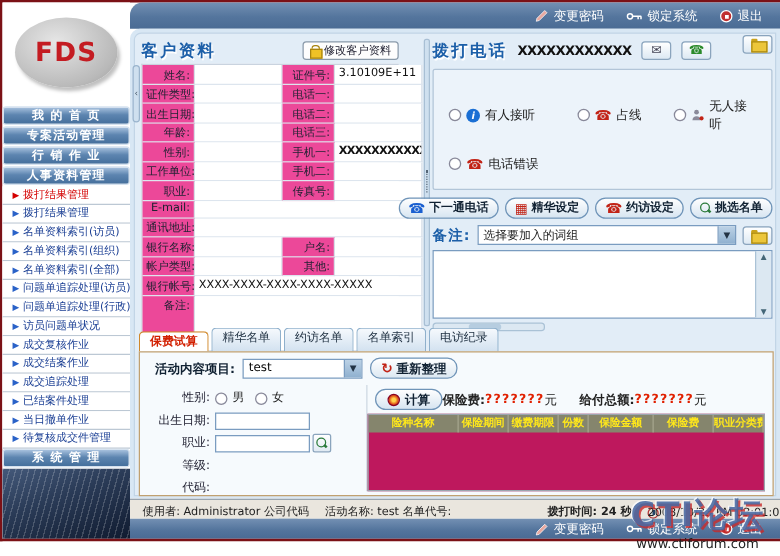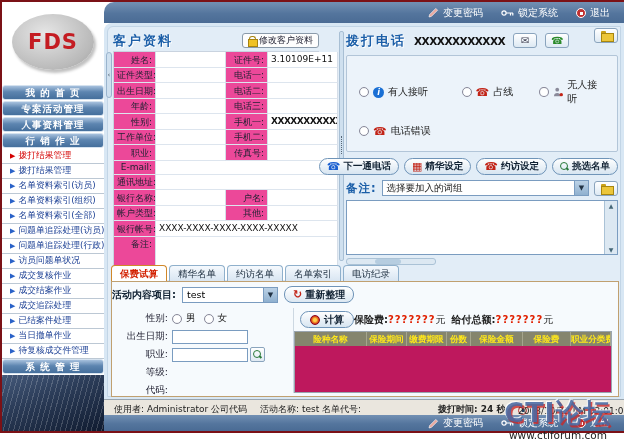--- a/index.html
+++ b/index.html
@@ -119,27 +119,27 @@
 
   .memo-area { position:absolute; left:0; top:170px; width:272px; height:55px; background:#fff;
     border:1px solid #7a9cc0; }
   .vscroll { position:absolute; right:0; top:0; bottom:0; width:13px; background:#dce8f2; border-left:1px solid #aac2d6;
     display:flex; flex-direction:column; justify-content:space-between; align-items:center; font-size:6px; color:#467; padding:1px 0; }
   .hscroll { position:absolute; left:0; top:228px; width:90px; height:7px; background:#dce8f2; border:1px solid #aac2d6; border-radius:3px; }
   .hscroll::after { content:""; position:absolute; left:28px; top:0; width:26px; height:5px; background:#b6cde0; border-radius:3px; }
 
   
   .bottom-panel { position:absolute; left:111px; top:265px; width:508px; height:132px; }
-  .tabstrip { display:flex; gap:2px; height:17px; align-items:flex-start; }
+  .tabstrip { display:flex; gap:2px; height:17px; align-items:center; }
   .tab { height:24px; padding:0 8px; line-height:15px; font-size:9.5px; color:#234; cursor:pointer;
     background:linear-gradient(#f5f9fd,#c9dbec); border:1px solid #8fb0cc; border-bottom:none; border-radius:4px 4px 0 0; }
   .tab.active { background:#fff; border:1px solid #d0882a; border-bottom:1px solid #fff; color:#d22000; font-weight:bold; height:17px; }
   .tab-body { position:absolute; left:0; top:16px; right:0; bottom:0; background:#f6fafd; border:1px solid #c0a070; }
 
-  .act-row { display:flex; align-items:center; gap:6px; padding:4px 6px 3px 0; }
+  .act-row { display:flex; align-items:center; gap:6px; padding:4px 6px 3px 12px; }
   .frm-lab { font-size:10px; font-weight:bold; color:#123; white-space:nowrap; }
   .act-select { width:96px; height:16px; background:#fff; border:1px solid #7a9cc0; display:flex; align-items:center;
     justify-content:space-between; font-size:9.5px; padding-left:4px; cursor:pointer; }
   .refresh-btn { display:flex; align-items:center; gap:3px; height:17px; padding:0 8px; background:linear-gradient(#fff,#dce8f2);
     border:1px solid #6f94b8; border-radius:8px; font-size:10px; font-weight:bold; color:#123; cursor:pointer; }
   .ic-refresh { color:#c22316; font-weight:bold; font-size:11px; line-height:11px; }
 
   .calc-cols { position:absolute; left:4px; top:26px; right:4px; bottom:3px; display:flex; }
   .calc-left { width:178px; border-right:1px solid #cdd8e2; padding-top:2px; }
   .crow { display:flex; align-items:center; height:17px; margin-bottom:1px; }
@@ -210,22 +210,22 @@
 
   <div class="logo-area">
     <div class="fds-ellipse">
       <span class="fds-text">FDS</span>
     </div>
   </div>
 
   <div class="sidebar">
     <div class="side-btn">我 的 首 页</div>
     <div class="side-btn">专案活动管理</div>
+    <div class="side-btn">行 销 作 业</div>
     <div class="side-btn">人事资料管理</div>
-    <div class="side-btn">行 销 作 业</div>
 
     <div class="side-item active">
         <span class="arr">▶</span>
         <span>拨打结果管理</span>
       </div>
     <div class="side-item">
         <span class="arr">▶</span>
         <span>拨打结果管理</span>
       </div>
     <div class="side-item">
@@ -492,21 +492,21 @@
         </div>
         <div class="calc-right">
           <div class="calc-top">
             <span class="calc-btn">
                 <span class="ic-target"></span>
                 <span>计算</span>
               </span>
             <span class="stat-lab">保险费:</span>
             <span class="stat-val">???????</span>
             <span class="stat-unit">元</span>
-            <span class="stat-lab" style="margin-left:6px;">给付总额:</span>
+            <span class="stat-lab" style="margin-left:18px;">给付总额:</span>
             <span class="stat-val">???????</span>
             <span class="stat-unit">元</span>
           </div>
           <div class="ptable">
             <div class="phead">
               <div class="pc0">险种名称</div>
               <div class="pc1">保险期间</div>
               <div class="pc2">缴费期限</div>
               <div class="pc3">份数</div>
               <div class="pc4">保险金额</div>

